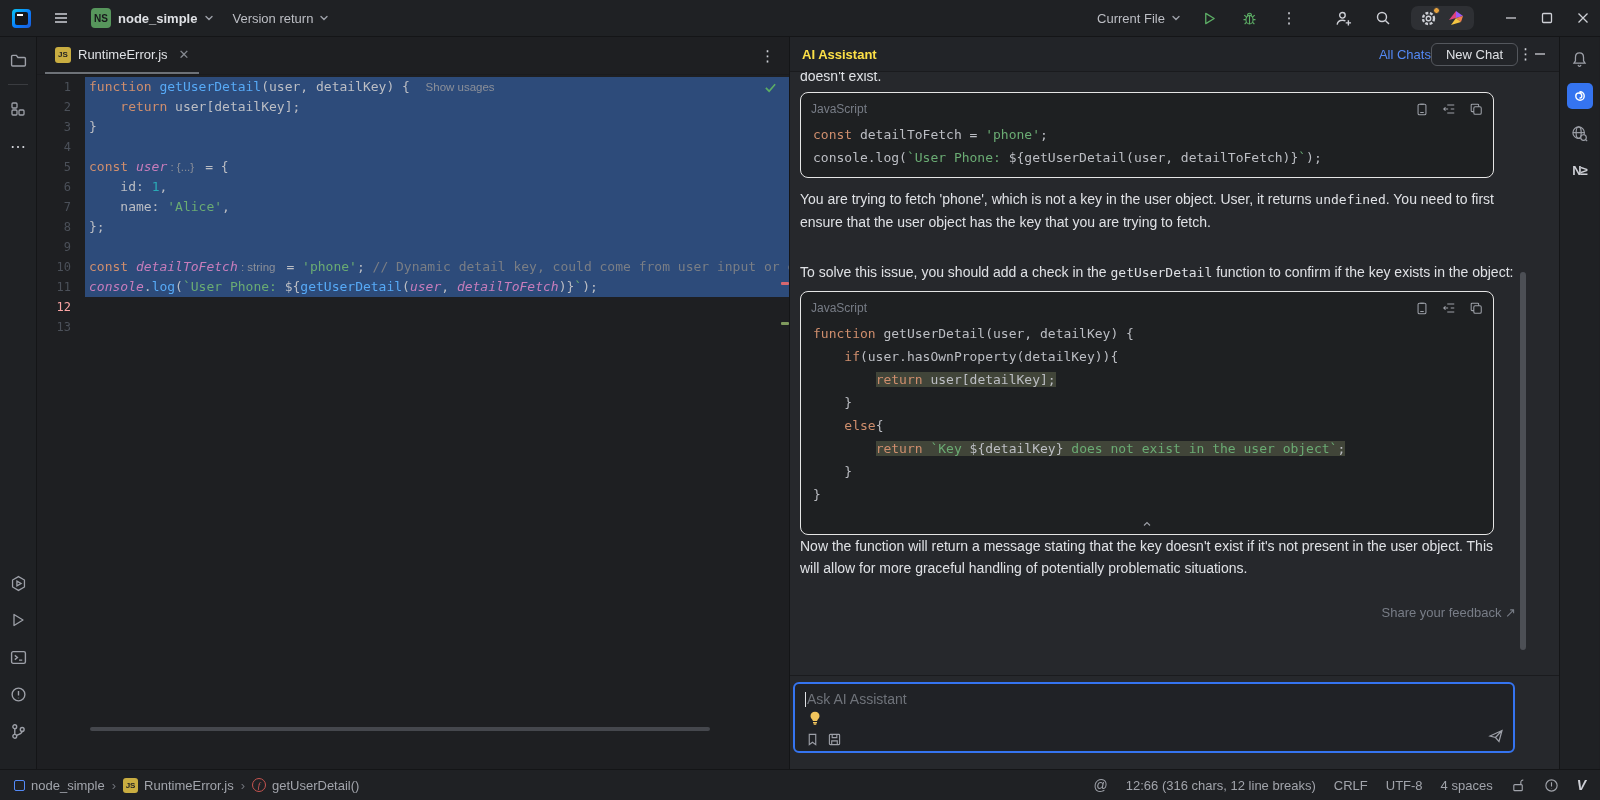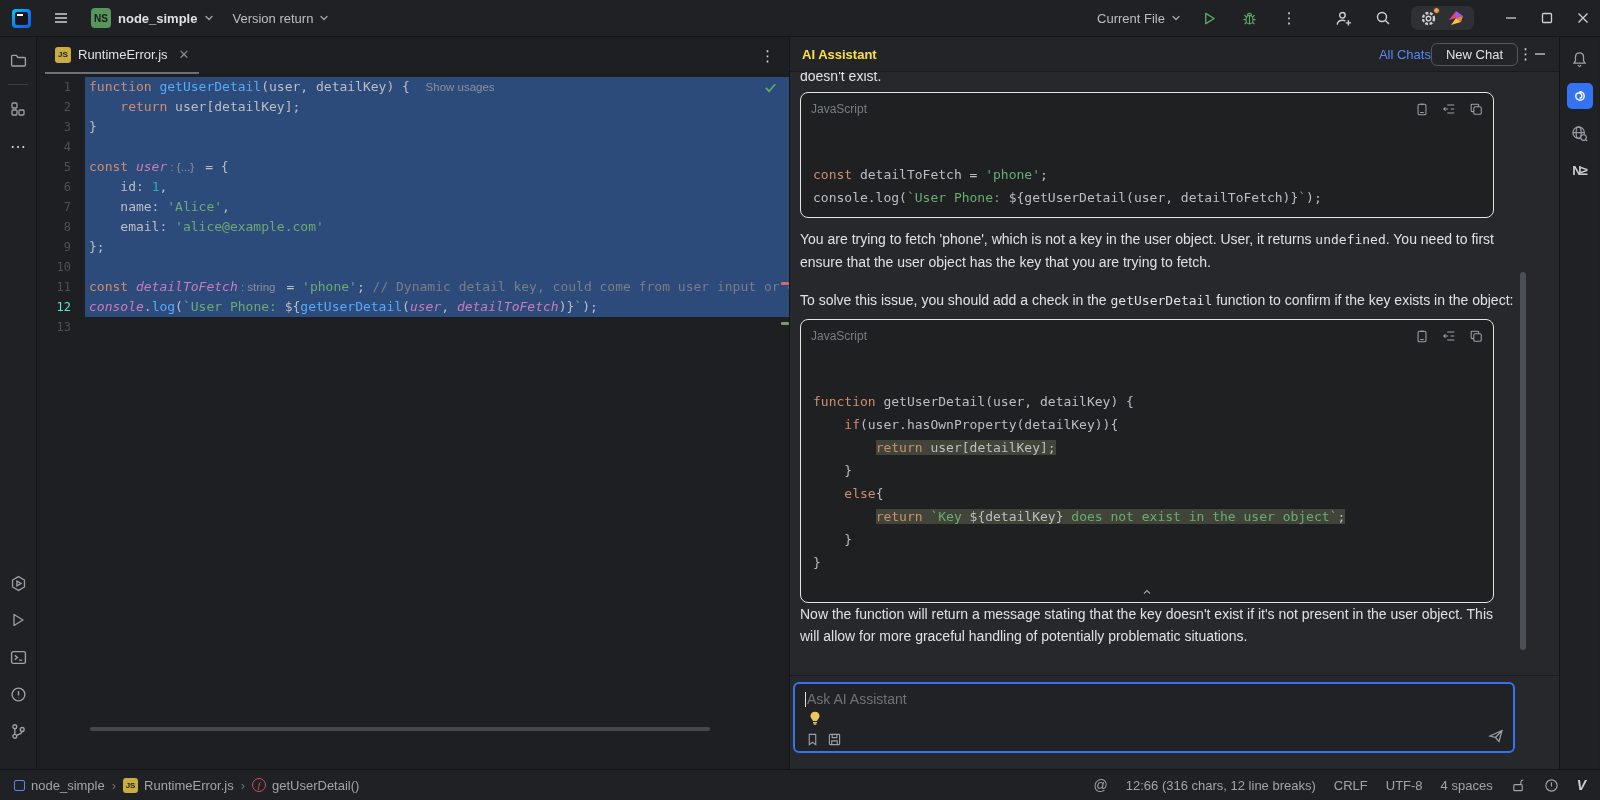--- a/index.html
+++ b/index.html
@@ -45,21 +45,21 @@
   .tabbar { height:38px; flex:0 0 38px; display:flex; align-items:center; padding:0 14px 0 8px; border-bottom:1px solid #1a1b1e; }
   .tab { height:100%; display:flex; align-items:center; gap:7px; padding:0 10px; border-bottom:2px solid #6e7278; color:#dfe1e5; }
   .js-badge { width:16px; height:16px; border-radius:3px; background:#c9ad41; color:#1e1f22; font-weight:bold;
               font-size:8px; display:flex; align-items:center; justify-content:center; }
   .tab-close { color:#868a91; margin-left:4px; font-size:13px; }
   .tabbar-kebab { margin-left:auto; color:#ced0d6; }
   .editor-body { flex:1; position:relative; display:flex; font-family:"DejaVu Sans Mono",monospace;
                  font-size:13px; line-height:20px; overflow:hidden; padding-top:2px; }
   .gutter { width:48px; flex:0 0 48px; text-align:right; color:#4b5059; font-size:12px; }
   .gnum { height:20px; padding-right:14px; }
-  .gnum.active { color:#5eead4; }
+  .gnum.active { color:#fca5a5; }
   .code-area { flex:1; overflow:hidden; }
   .eline { height:20px; padding-left:4px; white-space:pre; }
   .eline.sel { background:#2d4b7a; }
   .c-kw { color:#cf8e6d; } .c-fn { color:#57aaf7; } .c-str { color:#6aab73; }
   .c-num { color:#29abb7; } .c-var { color:#c77dbb; font-style:italic; }
   .c-cmt { color:#7a7e85; } .c-def { color:#bcbec4; }
   .c-inlay { color:#8c9099; font-family:"Liberation Sans",sans-serif; font-size:11.5px; }
   .edit-check { position:absolute; top:6px; right:12px; color:#5cad65; }
   .stripe-mark { position:absolute; right:0; width:8px; height:3px; border-radius:1px; }
   .mark-red { top:207px; background:#d6676f; }
@@ -75,21 +75,21 @@
   .ai-header-right { margin-left:auto; display:flex; align-items:center; }
   .link { color:#548af7; }
   .btn { border:1px solid #54575d; border-radius:6px; padding:3px 14px; color:#dfe1e5; background:transparent; font-size:13px; font-family:inherit; }
   .chat { flex:1; overflow:hidden; padding-left:10px; position:relative; }
   .msg { font-size:14px; line-height:22px; color:#dfe1e5; width:716px; }
   .msg-clip { margin-top:-7px; }
   .ic { font-family:"DejaVu Sans Mono",monospace; font-size:13px; }
   .code-block { width:694px; background:#1e2022; border:1px solid #e5e5e5; border-radius:8px; overflow:hidden; }
   .cb-header { height:26px; display:flex; align-items:center; padding:6px 10px 0; color:#787d87; font-size:12px; }
   .cb-actions { margin-left:auto; display:flex; gap:13px; color:#9da0a8; }
-  .cb-body { padding:4px 12px 8px; font-family:"DejaVu Sans Mono",monospace; font-size:13px; line-height:23px; color:#bcbec4;margin-top:40px; }
+  .cb-body { padding:4px 12px 8px; font-family:"DejaVu Sans Mono",monospace; font-size:13px; line-height:23px; color:#bcbec4; }
   .cline { white-space:pre; min-height:23px; }
   .hl { background:#414539; }
   .cb-footer { height:20px; display:flex; align-items:center; justify-content:center; color:#9da0a8; }
   .feedback-row { display:flex; justify-content:flex-end; width:716px; margin-top:26px; color:#787d87; font-size:13px; }
   .input-area { flex:0 0 94px; border-top:1px solid #1a1b1e; padding:6px 44px 0 3px; }
   .input-box { height:71px; border:2px solid #3574f0; border-radius:6px; background:#202226; position:relative; padding:7px 10px; }
   .placeholder { color:#6f737a; font-size:14px; display:flex; align-items:flex-end; }
   .caret { display:inline-block; width:1px; height:15px; background:#dfe1e5; margin-right:1px; }
   .bulb { position:absolute; left:13px; top:27px; }
   .prompt-icons { position:absolute; left:11px; bottom:5px; display:flex; gap:9px; color:#9da0a8; }
@@ -288,21 +288,20 @@
             <div class="gnum">13</div>
           </div>
         <div class="code-area" id="editor-code">
             <div class="eline sel"><span class="c-kw">function </span><span class="c-fn">getUserDetail</span><span class="c-def">(user, detailKey) {  </span><span class="c-inlay">Show usages</span></div>
             <div class="eline sel"><span class="c-def">    </span><span class="c-kw">return</span><span class="c-def"> user[detailKey];</span></div>
             <div class="eline sel"><span class="c-def">}</span></div>
             <div class="eline sel"></div>
             <div class="eline sel"><span class="c-kw">const </span><span class="c-var">user</span><span class="c-inlay"> : {...} </span><span class="c-def"> = {</span></div>
             <div class="eline sel"><span class="c-def">    id: </span><span class="c-num">1</span><span class="c-def">,</span></div>
             <div class="eline sel"><span class="c-def">    name: </span><span class="c-str">'Alice'</span><span class="c-def">,</span></div>
-            <div class="eline sel"><span class="c-def">    email: </span><span class="c-str">'alice@example.com'</span></div>
             <div class="eline sel"><span class="c-def">};</span></div>
             <div class="eline sel"></div>
             <div class="eline sel"><span class="c-kw">const </span><span class="c-var">detailToFetch</span><span class="c-inlay"> : string </span><span class="c-def"> = </span><span class="c-str">'phone'</span><span class="c-def">; </span><span class="c-cmt">// Dynamic detail key, could come from user input or other sour</span></div>
             <div class="eline sel"><span class="c-var">console</span><span class="c-def">.</span><span class="c-fn">log</span><span class="c-def">(</span><span class="c-str">`User Phone: </span><span class="c-def">${</span><span class="c-fn">getUserDetail</span><span class="c-def">(</span><span class="c-var">user</span><span class="c-def">, </span><span class="c-var">detailToFetch</span><span class="c-def">)}</span><span class="c-str">`</span><span class="c-def">);</span></div>
             <div class="eline"></div>
           </div>
         <span class="edit-check">
           <svg width="13" height="13" viewBox="0 0 14 14" fill="none" stroke="currentColor" stroke-width="1.8">
               <path d="M2 7.5 L5.5 11 L12 3.5"></path>
             </svg>
@@ -355,21 +354,21 @@
                 </span>
             </span>
           </div>
           <div class="cb-body">
               <div class="cline"><span class="c-kw">const</span><span class="c-def"> detailToFetch = </span><span class="c-str">'phone'</span><span class="c-def">;</span></div>
               <div class="cline"><span class="c-def">console.log(</span><span class="c-str">`User Phone: </span><span class="c-def">${getUserDetail(user, detailToFetch)}</span><span class="c-str">`</span><span class="c-def">);</span></div>
             </div>
         </div>
 
         <div class="msg" style="margin-top:10px"><span>You are trying to fetch 'phone', which is not a key in the user object. User, it returns </span><span class="ic">undefined</span><span>. You need to first ensure that the user object has the key that you are trying to fetch.</span></div>
-        <div class="msg" style="margin-top:16px"><span>To solve this issue, you should add a check in the </span><span class="ic">getUserDetail</span><span> function to confirm if the key exists in the object:</span></div>
+        <div class="msg" style="margin-top:28px"><span>To solve this issue, you should add a check in the </span><span class="ic">getUserDetail</span><span> function to confirm if the key exists in the object:</span></div>
 
         <div class="code-block" style="margin-top:7px">
           <div class="cb-header">
             <span>JavaScript</span>
             <span class="cb-actions">
               <span>
                   <svg width="14" height="14" viewBox="0 0 16 16" fill="none" stroke="currentColor" stroke-width="1.2">
                     <rect x="3.5" y="2.5" width="9" height="12" rx="1.5"></rect>
                     <path d="M6 2.5 H10 M6 12 H10"></path>
                   </svg>

